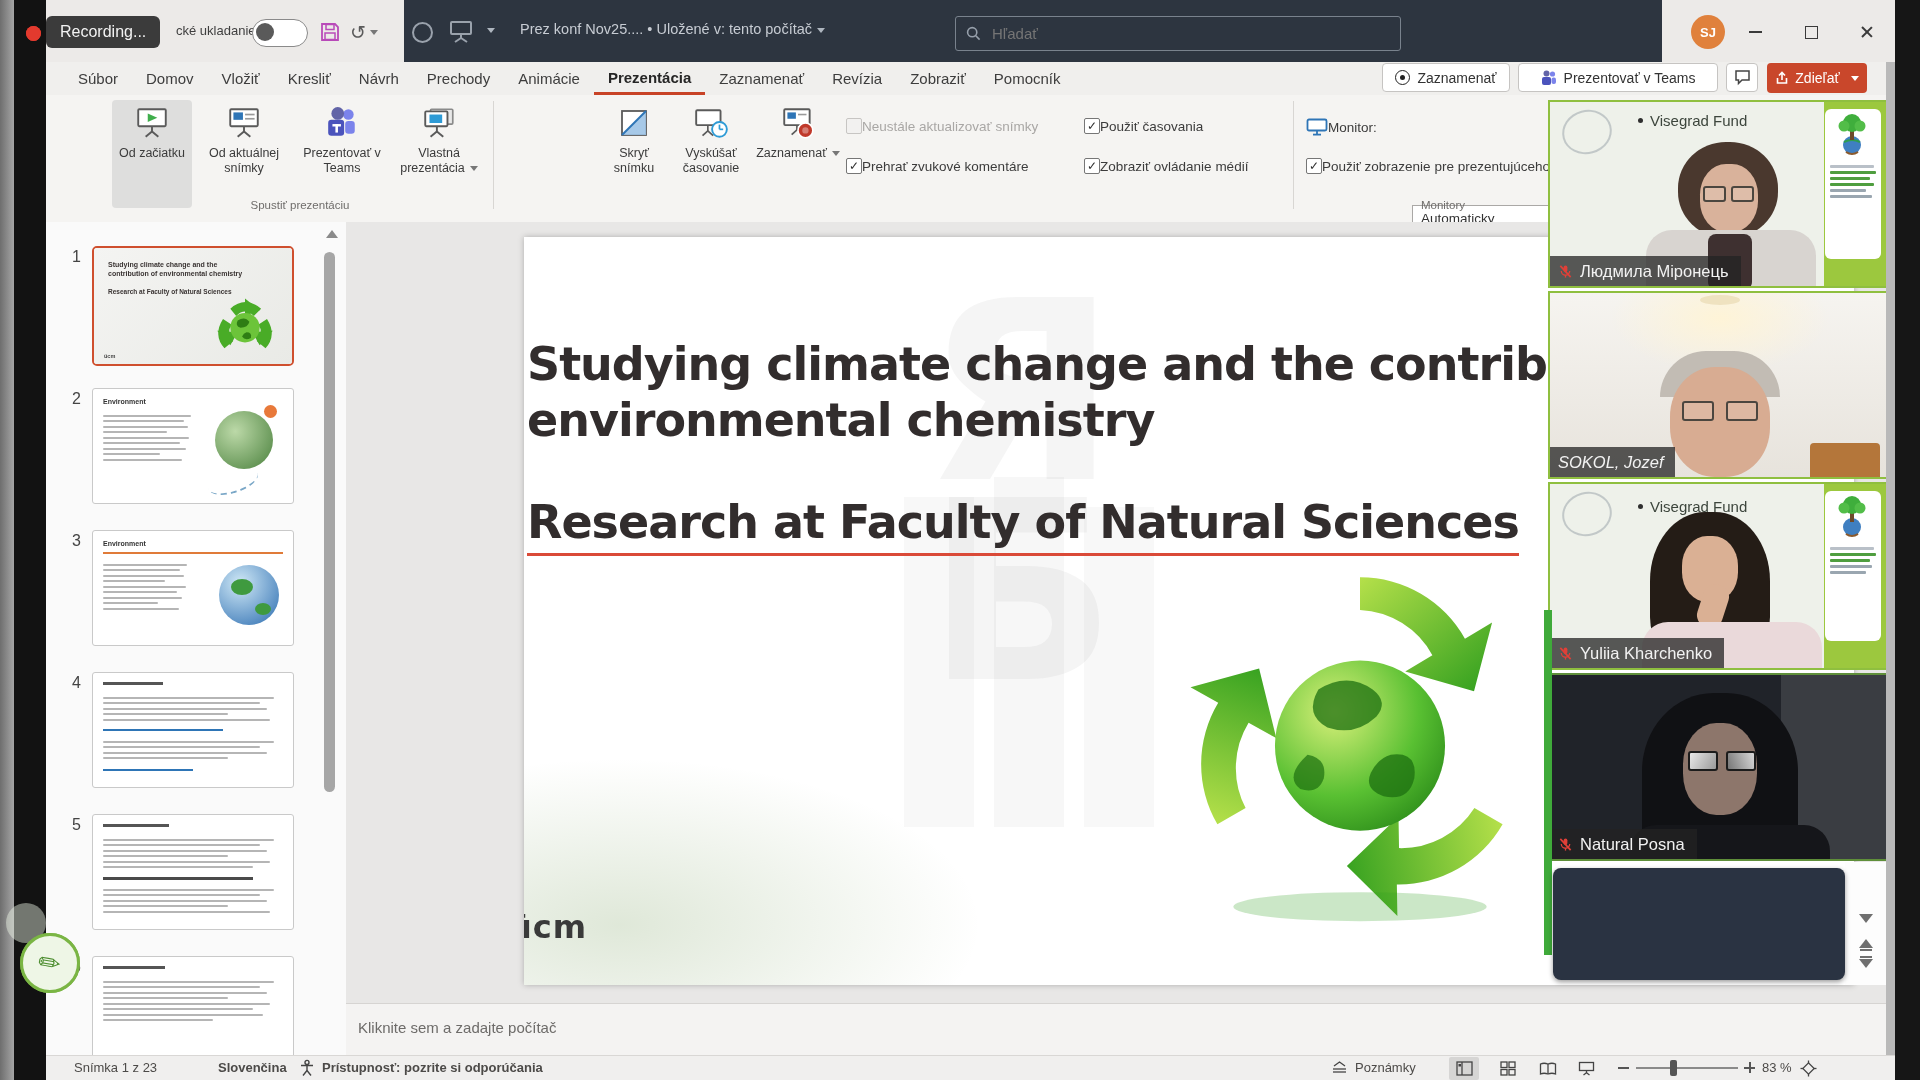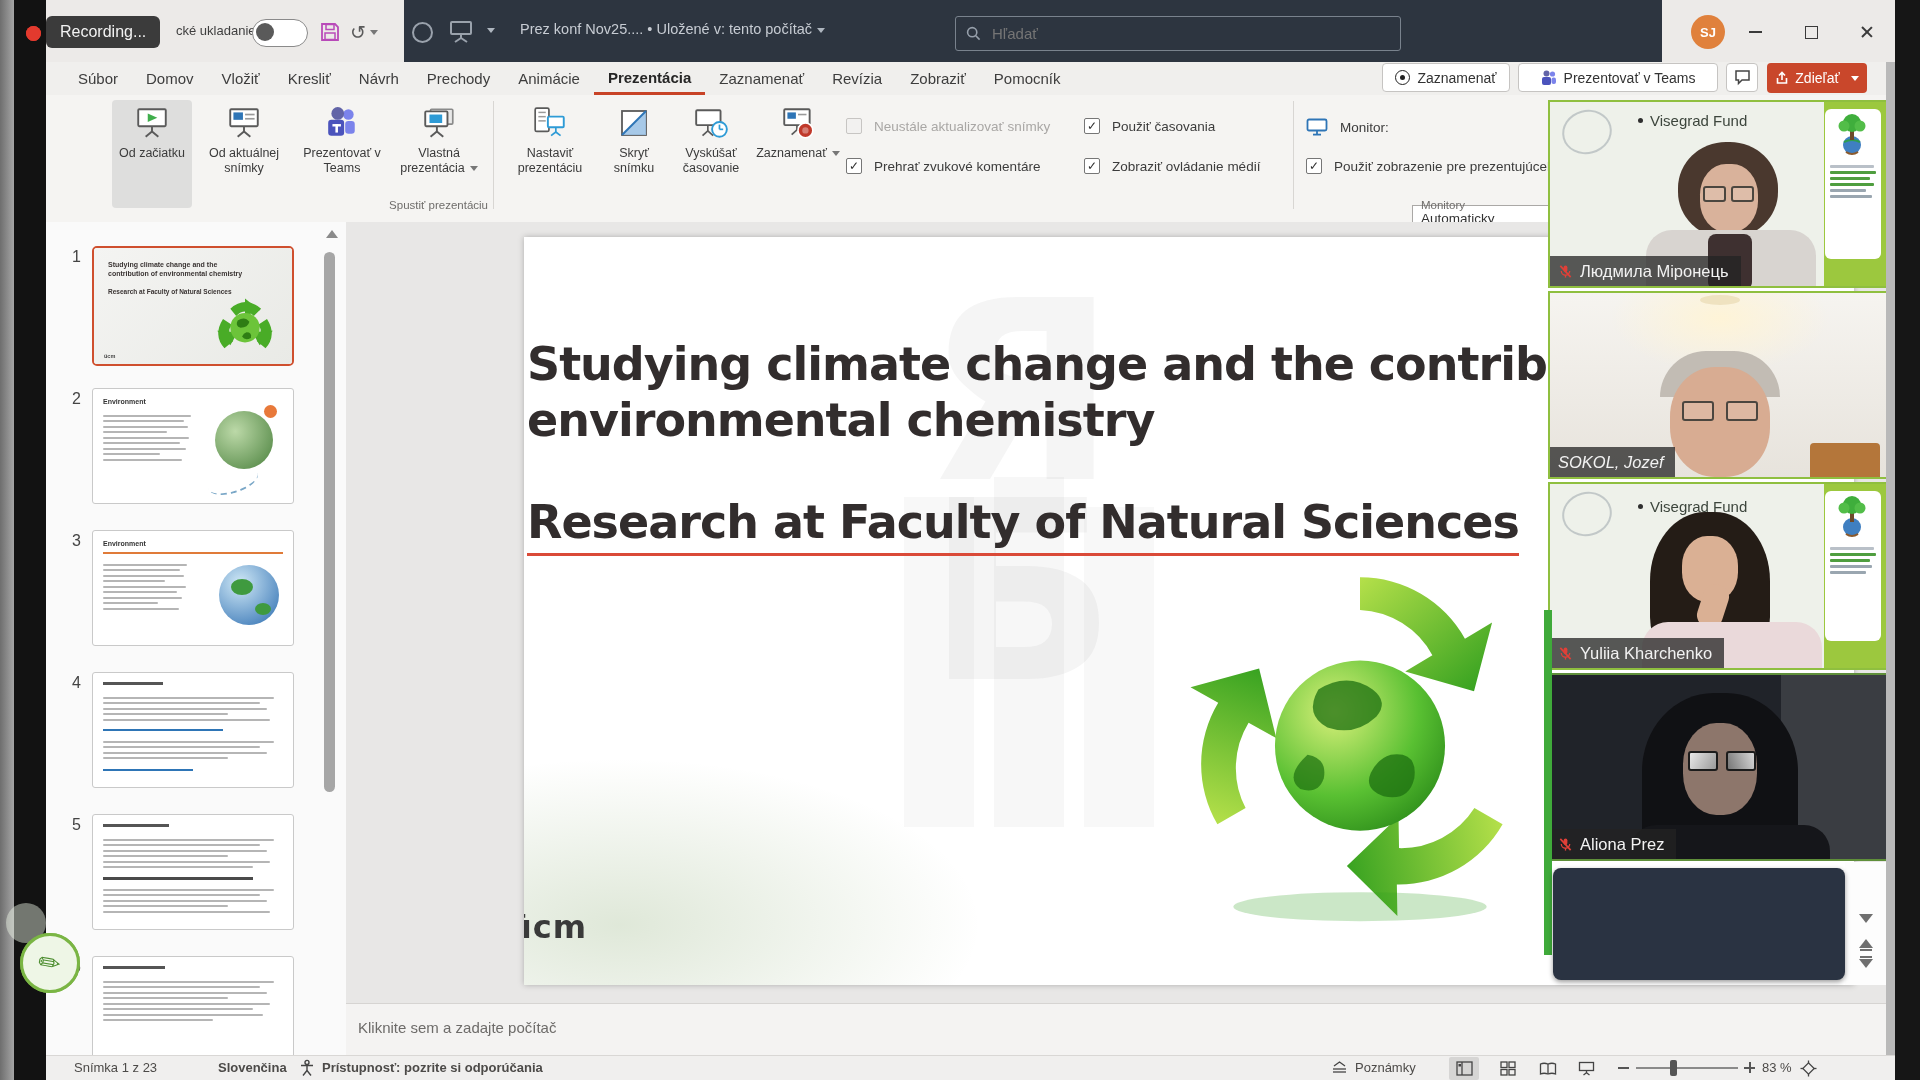--- a/index.html
+++ b/index.html
@@ -54,21 +54,21 @@
             align-items:center;justify-content:center;gap:6px;font-size:14px;}
 
   
   .ribbon{left:46px;top:95px;width:1849px;height:127px;background:#f5f4f2;border-bottom:1px solid #d2d0ce;}
   .rbtn{position:absolute;top:5px;height:108px;display:flex;flex-direction:column;align-items:center;justify-content:flex-start;
         padding-top:6px;box-sizing:border-box;border-radius:4px;}
   .rbtn .lbl{font-size:12.5px;line-height:15px;color:#3b3b3b;text-align:center;margin-top:6px;}
   .rbtn.sel{background:#dededd;}
   .vsep{position:absolute;top:6px;width:1px;height:108px;background:#d8d6d3;}
   .grplbl{position:absolute;top:104px;font-size:11.5px;color:#6f6d6b;text-align:center;}
-  .cbrow{position:absolute;display:flex;align-items:center;gap:12px;font-size:13.5px;color:#3c3c3c;white-space:nowrap;}
+  .cbrow{position:absolute;display:flex;align-items:center;gap:0;font-size:13.5px;color:#3c3c3c;white-space:nowrap;}
   .cbbox{width:14px;height:14px;border:1px solid #767676;background:#fff;border-radius:2px;display:flex;align-items:center;
          justify-content:center;font-size:12px;color:#333;line-height:1;}
   .cbbox.checked:before{content:"\2713";}
   .cbrow.disabled{color:#a9a7a5;}
   .cbrow.disabled .cbbox{border-color:#c7c5c3;background:#f2f1f0;}
   .dropdown{position:absolute;left:1366px;top:110px;width:172px;height:27px;background:#fff;border:1px solid #aaa8a6;
             display:flex;align-items:center;justify-content:space-between;padding:0 8px;font-size:13.5px;color:#333;box-sizing:border-box;}
 
   
   .thumbpanel{left:46px;top:222px;width:300px;height:833px;background:#fafafa;border-right:1px solid #d8d8d8;overflow:hidden;}
@@ -281,33 +281,20 @@
         <rect x="8" y="8" width="12" height="8" fill="#2e9bd6"></rect>
         <line x1="15" y1="19" x2="15" y2="25" stroke="#5a5a5a" stroke-width="1.8"></line>
         <line x1="9" y1="29" x2="15" y2="24" stroke="#5a5a5a" stroke-width="1.8"></line>
         <line x1="21" y1="29" x2="15" y2="24" stroke="#5a5a5a" stroke-width="1.8"></line>
       </svg>
       <div class="lbl"><span>Vlastná prezentácia</span><span class="chev"></span></div>
     </div>
 
     <div class="vsep" style="left:447px;"></div>
 
-    <div class="rbtn" style="left:456px;width:96px;">
-      <svg width="36" height="34" viewBox="0 0 34 32">
-        <rect x="3" y="2" width="13" height="22" rx="1.5" fill="#fff" stroke="#5a5a5a" stroke-width="1.6"></rect>
-        <line x1="6" y1="6" x2="13" y2="6" stroke="#9a9a9a" stroke-width="1.4"></line>
-        <line x1="6" y1="10" x2="13" y2="10" stroke="#9a9a9a" stroke-width="1.4"></line>
-        <line x1="6" y1="14" x2="13" y2="14" stroke="#9a9a9a" stroke-width="1.4"></line>
-        <rect x="15" y="10" width="15" height="10" rx="1" fill="#fff" stroke="#2e9bd6" stroke-width="1.8"></rect>
-        <line x1="22.5" y1="20" x2="22.5" y2="25" stroke="#2e9bd6" stroke-width="1.6"></line>
-        <line x1="18" y1="28" x2="22.5" y2="24.5" stroke="#2e9bd6" stroke-width="1.6"></line>
-        <line x1="27" y1="28" x2="22.5" y2="24.5" stroke="#2e9bd6" stroke-width="1.6"></line>
-      </svg>
-      <div class="lbl">Nastaviť prezentáciu</div>
-    </div>
 
     <div class="rbtn" style="left:556px;width:64px;">
       <svg width="34" height="34" viewBox="0 0 34 32">
         <rect x="5" y="4" width="24" height="24" fill="#fff" stroke="#5a5a5a" stroke-width="1.8"></rect>
         <polygon points="29,4 29,28 5,28" fill="#9dc3e6" opacity="0.9"></polygon>
         <line x1="5" y1="28" x2="29" y2="4" stroke="#2e75b6" stroke-width="2"></line>
       </svg>
       <div class="lbl">Skryť snímku</div>
     </div>
 
@@ -366,21 +353,21 @@
     </div>
     <div class="dropdown">
       <span>Automaticky</span>
       <span class="chev"></span>
     </div>
     <div class="cbrow" style="left:1260px;top:63px;">
       <span class="cbbox checked"></span>
       <span>Použiť zobrazenie pre prezentujúceho</span>
     </div>
 
-    <div class="grplbl" style="left:66px;width:376px;text-align:right;">Spustiť prezentáciu</div>
+    <div class="grplbl" style="left:66px;width:376px;">Spustiť prezentáciu</div>
     <div class="grplbl" style="left:1252px;width:290px;">Monitory</div>
   </div>
 
   <div class="abs thumbpanel">
     <div class="tnum" style="top:26px;">1</div>
     <div class="tnum" style="top:168px;">2</div>
     <div class="tnum" style="top:310px;">3</div>
     <div class="tnum" style="top:452px;">4</div>
     <div class="tnum" style="top:594px;">5</div>
     <div class="tnum" style="top:736px;">6</div>
@@ -721,21 +708,21 @@
         <i style="width:26px;height:16px;background:linear-gradient(250deg,#d8d8d8,#777);border-color:#1c1c1c;"></i>
       </div>
       <div class="bodysh" style="left:80px;top:150px;width:200px;height:38px;background:#15161a;"></div>
       <div class="namelabel">
         <svg width="15" height="15" viewBox="0 0 16 16">
           <rect x="6" y="1.5" width="4" height="7" rx="2" fill="#e04038"></rect>
           <path d="M3.5 7.5 a4.5 4.5 0 0 0 9 0" stroke="#e04038" stroke-width="1.4" fill="none"></path>
           <line x1="8" y1="12" x2="8" y2="14.5" stroke="#e04038" stroke-width="1.4"></line>
           <line x1="2.5" y1="2" x2="13.5" y2="14" stroke="#e04038" stroke-width="1.8"></line>
         </svg>
-        <span>Aliona Prez</span>
+        <span>Natural Posna</span>
       </div>
     </div>
   </div>
 
   <div class="abs scrollstrip">
     <div style="margin-top:52px;" class="arrow down"></div>
     <div class="dbl" style="margin-top:16px;">
       <div class="arrow up"></div>
         <div class="bar"></div>
     </div>

